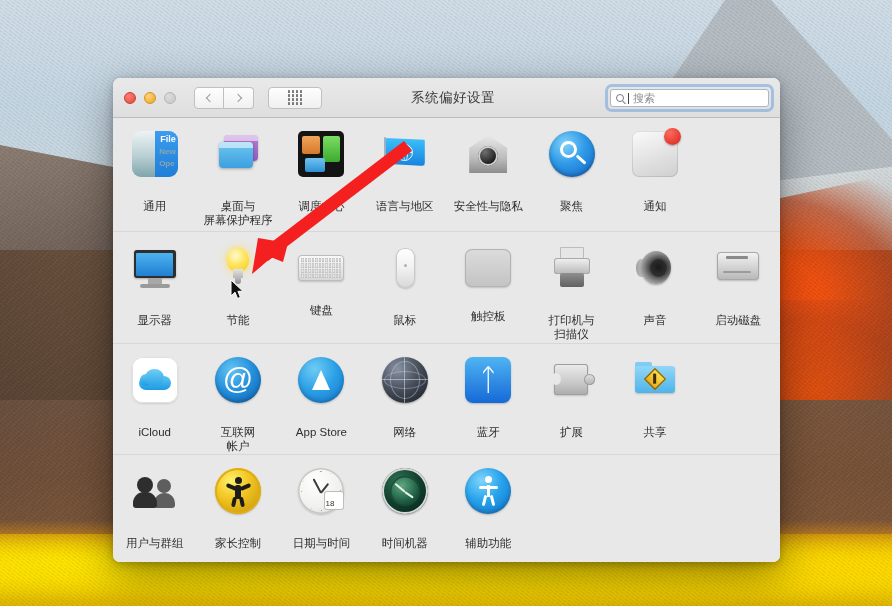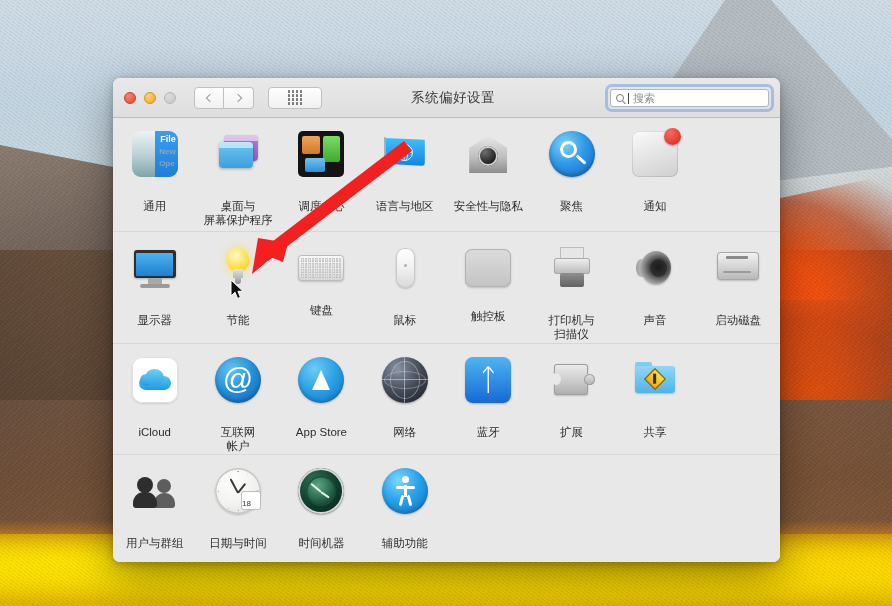--- a/index.html
+++ b/index.html
@@ -717,20 +717,31 @@
       <div class="pref-item">
         <div class="ic ic-users">
           <span class="u2"></span>
             <span class="u2b"></span>
             <span class="u1"></span>
             <span class="u1b"></span>
         </div>
         <div class="pref-label">用户与群组</div>
       </div>
 
+      <div class="pref-item">
+        <div class="ic ic-parental">
+          <span class="h"></span>
+            <span class="b"></span>
+            <span class="a1"></span>
+            <span class="a2"></span>
+          <span class="l1"></span>
+            <span class="l2"></span>
+        </div>
+        <div class="pref-label">家长控制</div>
+      </div>
 
 
       <div class="pref-item">
         <div class="ic ic-datetime">
           <span class="ticks"></span>
             <span class="hh"></span>
             <span class="mm"></span>
           <span class="cal"><span class="t"></span><span class="d">18</span></span>
         </div>
         <div class="pref-label">日期与时间</div>

